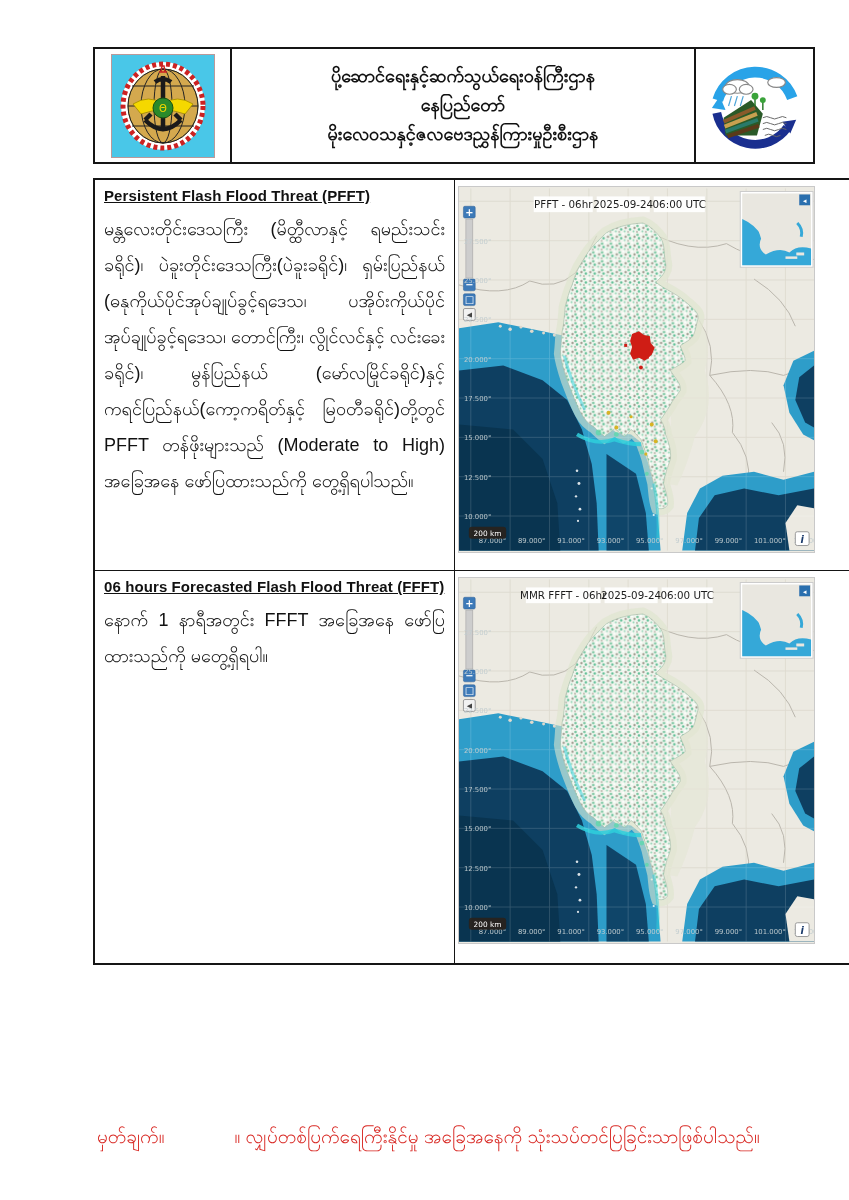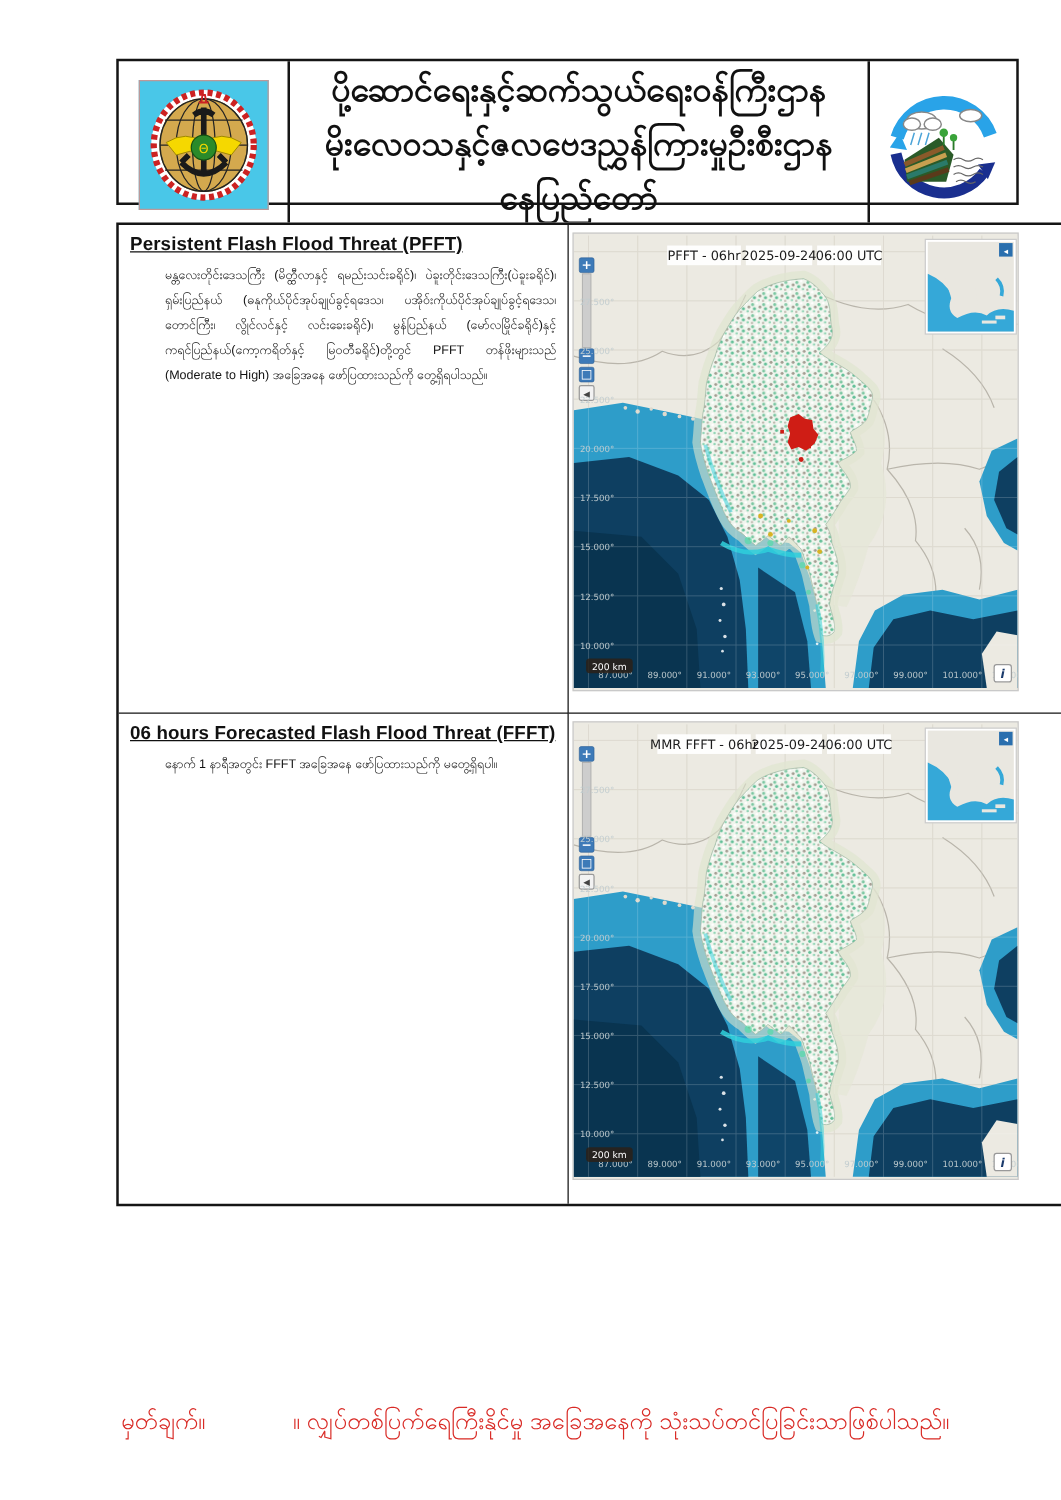--- a/index.html
+++ b/index.html
@@ -4,31 +4,31 @@
 <style>
   * { margin:0; padding:0; box-sizing:border-box; }
   html,body { background:#ffffff; }
   body { width:849px; height:1200px; position:relative; font-family:"Liberation Sans", sans-serif; color:#111; }
 
   
   .header-table { position:absolute; left:93px; top:47px; width:722px; height:117px;
     border:2px solid #151515; display:grid; grid-template-columns:137px 1fr 117px; background:#fff; }
   .header-cell { border-right:2px solid #151515; display:flex; align-items:center; justify-content:center; }
   .header-cell:last-child { border-right:none; }
-  .header-title { text-align:center; font-weight:700; font-size:27px; line-height:1.6; padding:2px 4px; }
+  .header-title { text-align:center; font-weight:700; font-size:18px; line-height:1.6; padding:2px 4px; }
   .mot-logo-box { width:104px; height:104px; background:#49c7e8; border:1px solid #b99; display:flex; align-items:center; justify-content:center; }
 
   
   .main-table { position:absolute; left:93px; top:178px; width:768px; height:787px;
     border:2px solid #151515; display:grid; grid-template-columns:360px 1fr; grid-template-rows:391px 1fr; background:#fff; }
   .cell { border-right:1.5px solid #151515; border-bottom:1.5px solid #151515; padding:7px 9px 4px 9px; overflow:hidden; }
   .cell.last-col { border-right:none; padding:6px 14px 2px 3px; }
   .cell.last-row { border-bottom:none; }
   .sec-heading { font-size:15px; font-weight:700; text-decoration:underline; margin-bottom:7px; letter-spacing:0.1px; }
-  .sec-body { font-size:10px; line-height:2.0; text-align:justify;margin-left:28px; }
+  .sec-body { font-size:18px; line-height:2.0; text-align:justify; }
 
   .map-frame { border:1px solid #c9c9c9; background:#eceae2; display:block; }
   .map text { font-family:"DejaVu Sans", sans-serif; }
   .grid-label { font-size:7px; fill:#c2cdd0; opacity:0.95; }
   .chip { fill:#ffffff; opacity:0.93; }
   .chip-text { font-size:10.5px; fill:#1c1c1c; text-anchor:middle; }
   .ctrl-btn { fill:#3d7ab8; stroke:#2d5e94; stroke-width:0.5; }
   .ctrl-glyph { fill:#ffffff; text-anchor:middle; font-size:10px; font-weight:bold; }
 
   
@@ -196,22 +196,22 @@
         <path d="M48,18 V72 M40,24 Q48,18 56,24 M30,62 Q48,80 66,62 M30,62 L36,56 M66,62 L60,56" stroke="#1a1a1a" stroke-width="4.5" fill="none"></path>
         <path d="M18,46 Q34,36 48,46 Q62,36 78,46 L70,56 Q48,48 26,56 Z" fill="#f5d800" stroke="#a08800" stroke-width="0.8"></path>
         <circle cx="48" cy="50" r="10" fill="#2a8a2a" stroke="#145214"></circle>
         <text x="48" y="54" font-size="10" fill="#f5d800" text-anchor="middle" font-family="DejaVu Sans">Θ</text>
       </svg>
     </div>
   </div>
   <div class="header-cell header-title">
     <div>
       <div>ပို့ဆောင်ရေးနှင့်ဆက်သွယ်ရေးဝန်ကြီးဌာန</div>
+      <div>နေပြည်တော်</div>
       <div>မိုးလေဝသနှင့်ဇလဗေဒညွှန်ကြားမှုဦးစီးဌာန</div>
-      <div>နေပြည်တော်</div>
     </div>
   </div>
   <div class="header-cell">
     <svg width="98" height="98" viewBox="0 0 100 100">
       <path d="M12,44 A40,40 0 0 1 88,42" fill="none" stroke="#29a3e8" stroke-width="11"></path>
       <path d="M14,40 L6,52 L20,54 Z" fill="#29a3e8"></path>
       <path d="M11,57 A40,40 0 0 0 83,72" fill="none" stroke="#1a2f8f" stroke-width="9"></path>
       <path d="M86,78 L92,64 L78,66 Z" fill="#1a2f8f"></path>
       <g fill="#fff" stroke="#888" stroke-width="1.2">
         <ellipse cx="32" cy="30" rx="12" ry="7"></ellipse>

